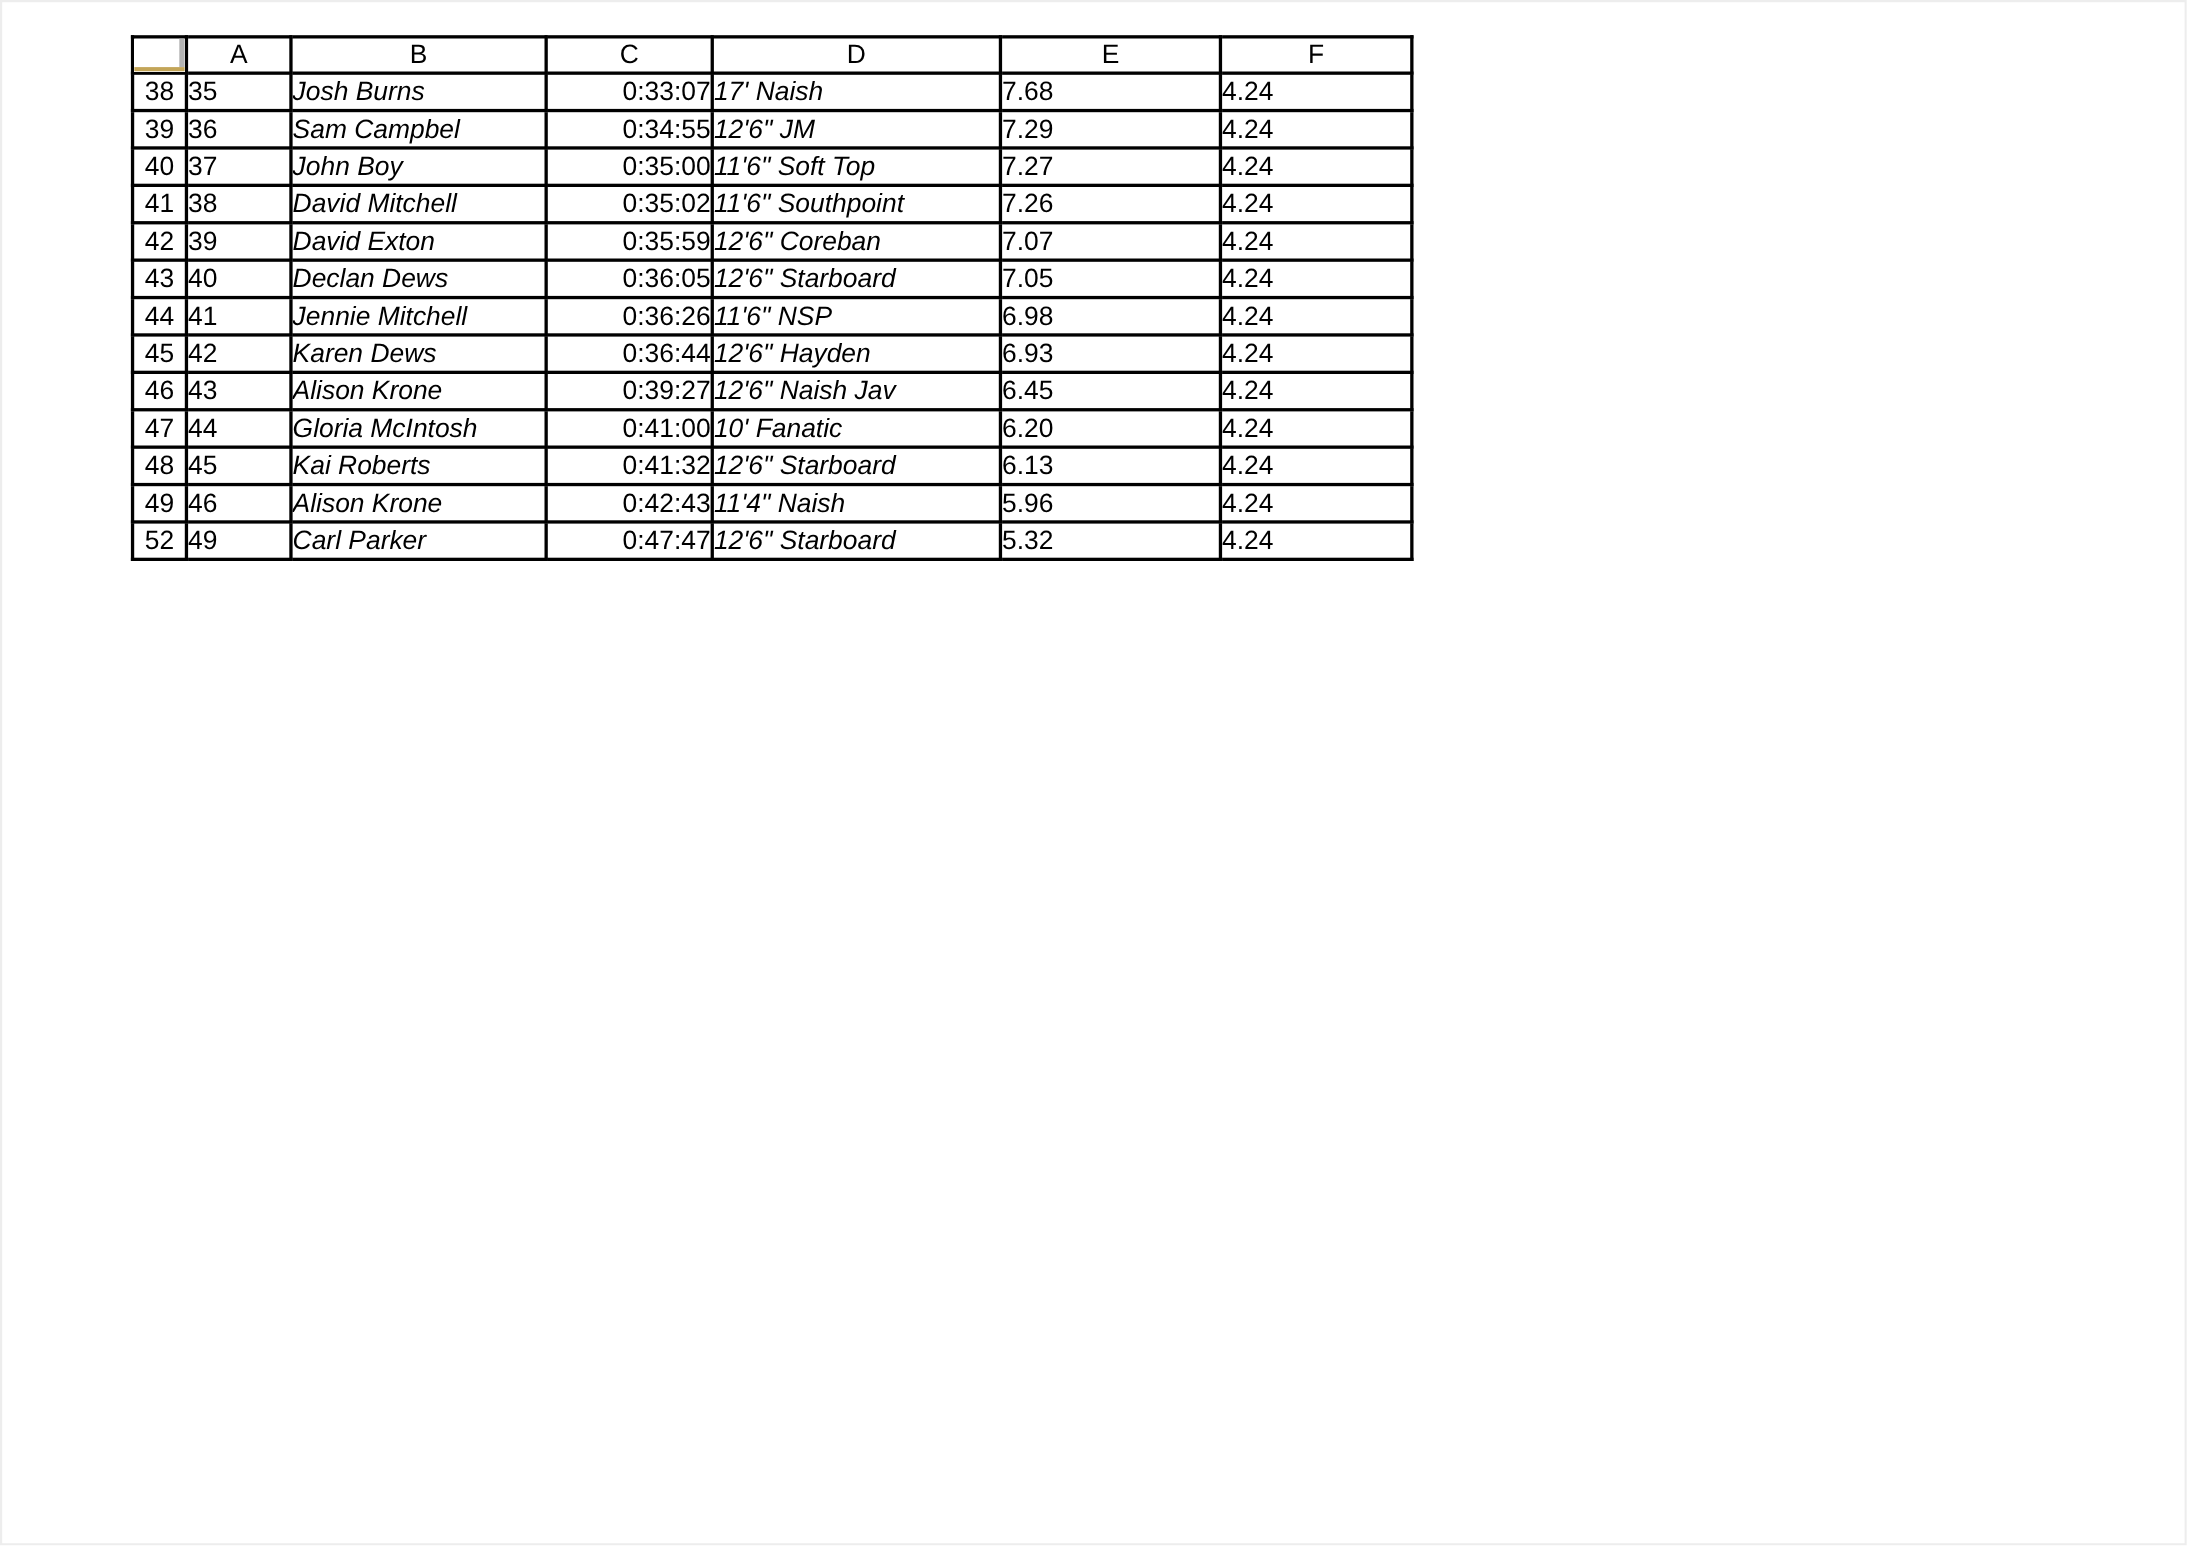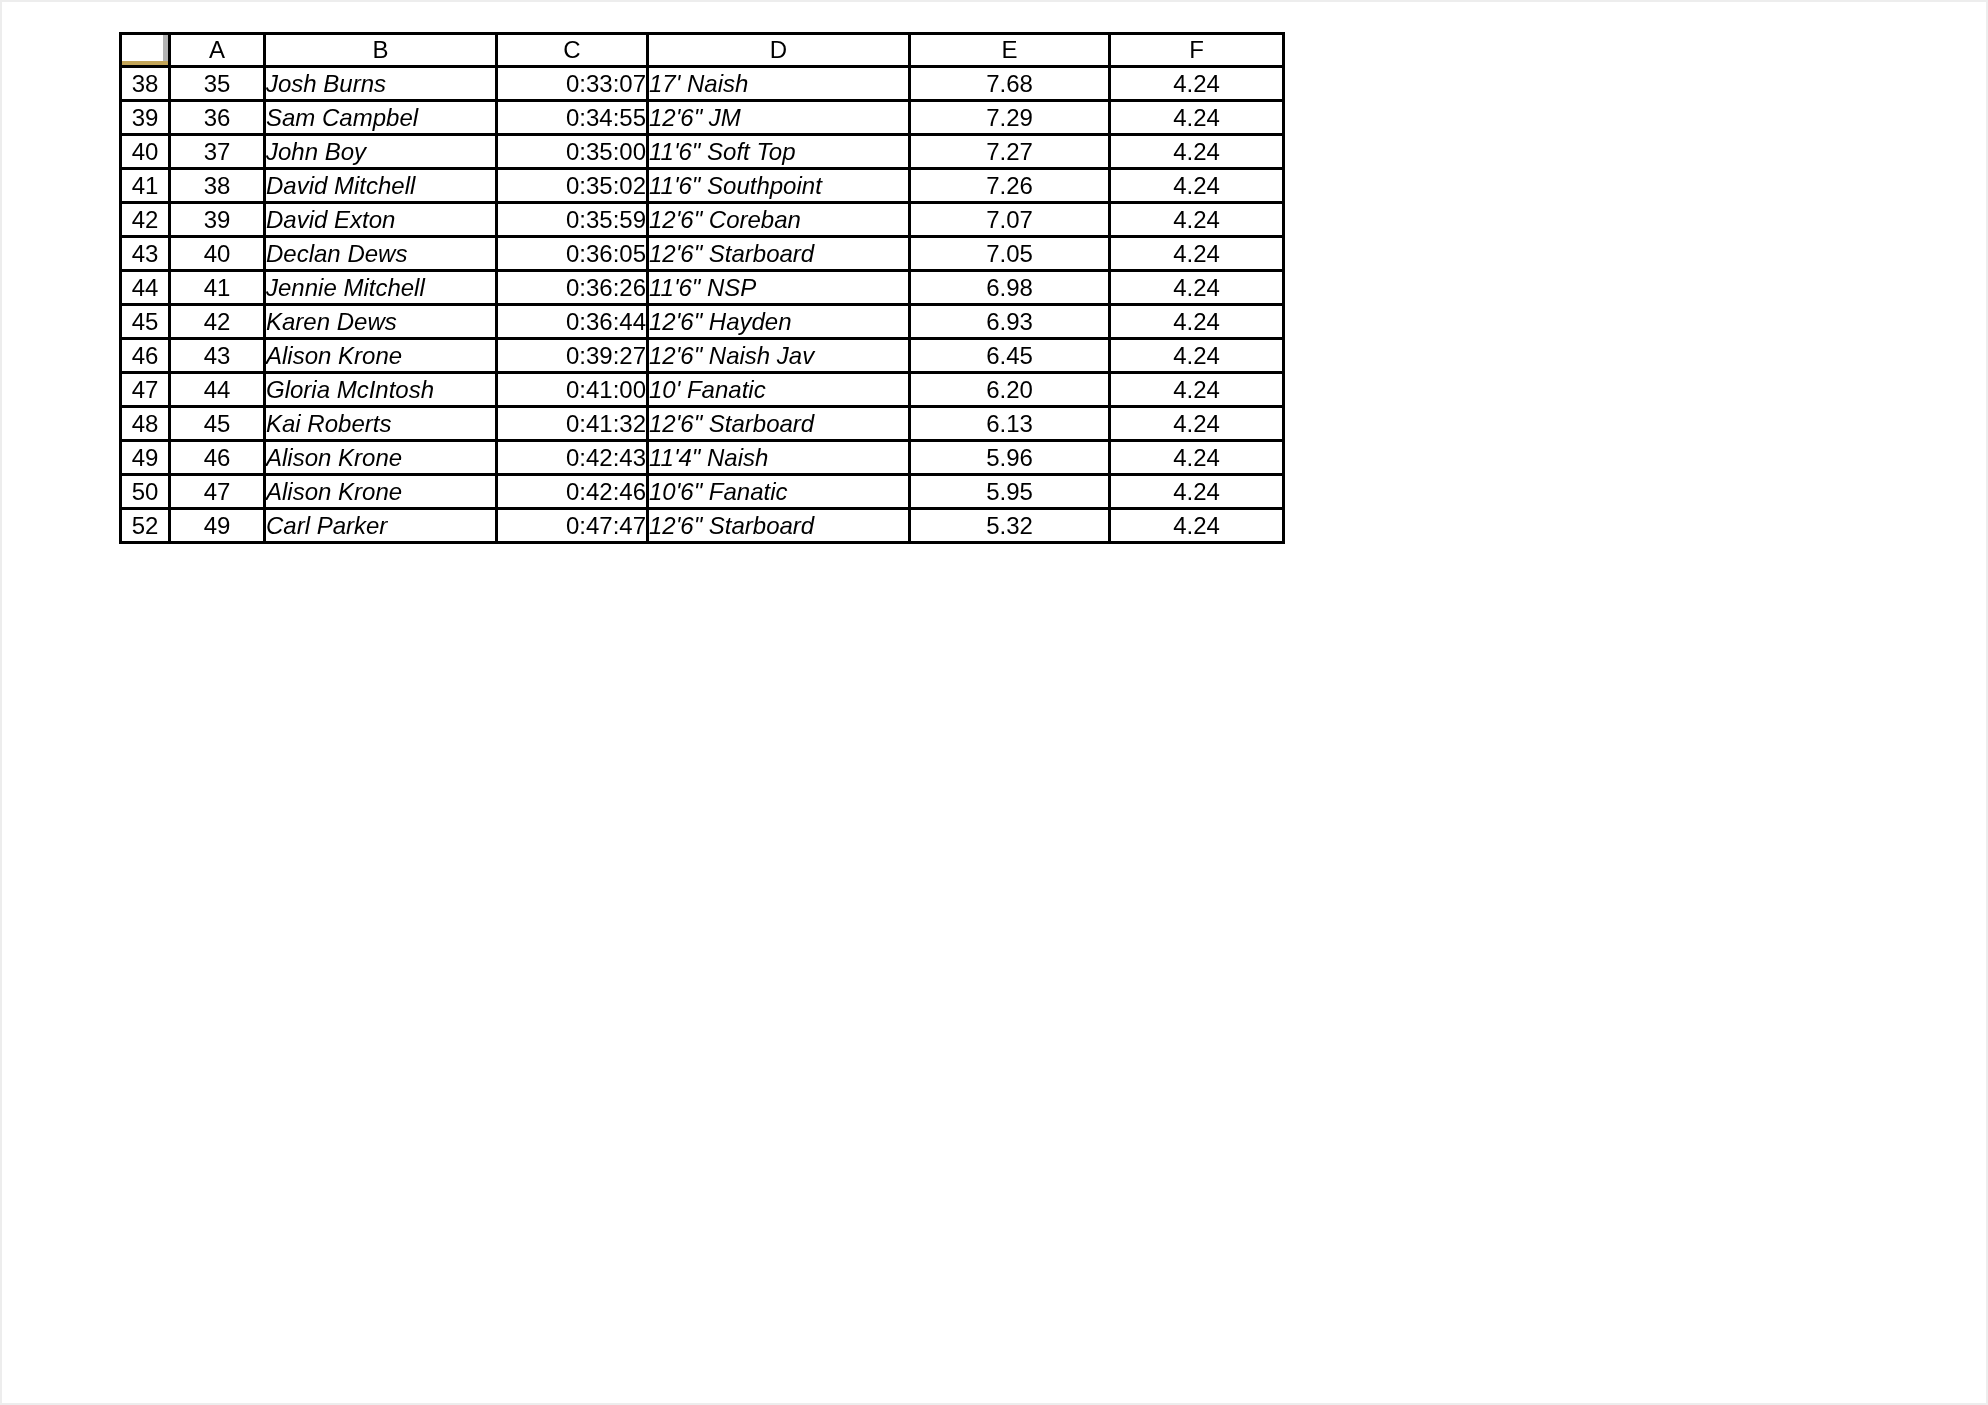--- a/index.html
+++ b/index.html
@@ -49,21 +49,21 @@
     width: 5px;
     background: var(--corner-strip, #b3b3b3);
   }
   .corner .accent {
     position: absolute;
     left: 0; right: 0; bottom: 0;
     height: 4px;
     background: var(--accent-line, #c3a558);
   }
   .rowhdr { text-align: center; }
-  .ac { text-align: center; }
+  .ac { text-align: left; }
   .al { text-align: left; padding-left: 7px; font-style: italic; }
   .time {
     background: var(--time-fill, #ababab);
     text-align: right;
   }
 </style>
 </head>
 <body>
 
 <div class="page">
@@ -194,29 +194,20 @@
         <tr>
           <th class="rowhdr">49</th>
           <td class="ac">46</td>
           <td class="al">Alison Krone</td>
           <td class="time">0:42:43</td>
           <td class="al">11'4" Naish</td>
           <td class="ac">5.96</td>
           <td class="ac">4.24</td>
         </tr>
         <tr>
-          <th class="rowhdr">50</th>
-          <td class="ac">47</td>
-          <td class="al">Alison Krone</td>
-          <td class="time">0:42:46</td>
-          <td class="al">10'6" Fanatic</td>
-          <td class="ac">5.95</td>
-          <td class="ac">4.24</td>
-        </tr>
-        <tr>
           <th class="rowhdr">52</th>
           <td class="ac">49</td>
           <td class="al">Carl Parker</td>
           <td class="time">0:47:47</td>
           <td class="al">12'6" Starboard</td>
           <td class="ac">5.32</td>
           <td class="ac">4.24</td>
         </tr>
       </tbody>
   </table>

